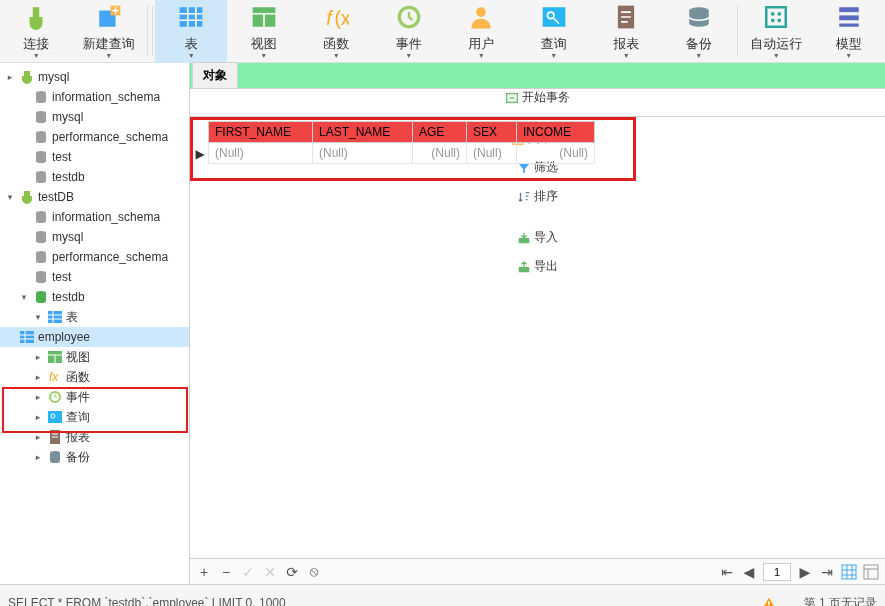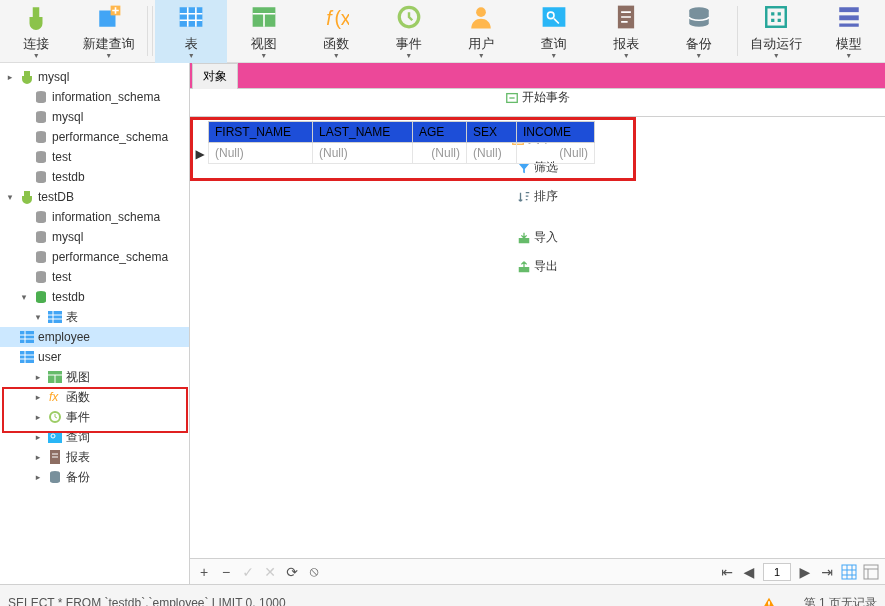--- a/index.html
+++ b/index.html
@@ -25,35 +25,35 @@
 .tree-toggle { width: 12px; font-size: 9px; color: #666; text-align: center; }
 .tree-icon { width: 16px; height: 16px; margin: 0 3px; flex-shrink: 0; }
 .tree-label { font-size: 12px; color: #333; }
 .indent-1 { padding-left: 18px; }
 .indent-2 { padding-left: 32px; }
 .indent-3 { }
 .red-box-sidebar { position: absolute; border: 2px solid #e02020; pointer-events: none; }
 
 
 .content { flex: 1; display: flex; flex-direction: column; }
-.tabs { height: 26px; display: flex; align-items: center; background: #ec4899; border-bottom: 1px solid #d0d0d0; }
+.tabs { height: 26px; display: flex; align-items: flex-end; background: #86efac; border-bottom: 1px solid #d0d0d0; font-weight: bold; }
 .tab { display: flex; align-items: center; gap: 4px; padding: 4px 10px; border: 1px solid #d0d0d0; border-bottom: none; background: #f0f0f0; margin-left: 2px; cursor: pointer; }
 .tab.active { background: #fff; border-bottom: 1px solid #fff; position: relative; top: 1px; }
 .tab-icon { width: 14px; height: 14px; }
 
 .sub-toolbar { height: 28px; display: flex; align-items: center; gap: 12px; padding: 0 8px; border-bottom: 1px solid #d0d0d0; flex-direction: column; }
 .st-item { display: flex; align-items: center; gap: 3px; cursor: pointer; color: #333; }
 .st-icon { width: 14px; height: 14px; }
 .st-sep { width: 1px; height: 16px; background: #ccc; }
 .st-arrow { font-size: 8px; color: #666; margin-left: 1px; }
 
 .table-wrap { position: relative; padding: 4px; }
 .red-box-table { position: absolute; border: 3px solid #e02020; top: 0; left: 0; width: 446px; height: 64px; pointer-events: none; }
 .data-table { border-collapse: collapse; margin-left: 14px; }
-.data-table th { background: #1d4ed8; border: 1px solid #d0d0d0; padding: 3px 6px; text-align: left; font-weight: normal; font-size: 12px; }
+.data-table th { background: #ef4444; border: 1px solid #d0d0d0; padding: 3px 6px; text-align: left; font-weight: normal; font-size: 12px; }
 .data-table td { border: 1px solid #e5e5e5; padding: 3px 6px; color: #999; font-size: 12px; }
 .row-marker { width: 12px; text-align: center; color: #333; position: absolute; left: 4px; top: 30px; }
 
 
 .bottom-tb { height: 26px; border-top: 1px solid #d0d0d0; display: flex; align-items: center; padding: 0 6px; gap: 6px; background: #fafafa; }
 .bt-icon { width: 16px; height: 16px; display: flex; align-items: center; justify-content: center; font-size: 14px; color: #555; cursor: pointer; }
 .bt-icon.disabled { color: #ccc; cursor: default; }
 .bt-spacer { flex: 1; }
 .bt-page-input { width: 28px; height: 18px; border: 1px solid #ccc; text-align: center; font-size: 11px; }
 
@@ -302,28 +302,20 @@
         </svg>
         <span class="tree-label">表</span>
       </div>
       <div class="tree-item indent-3 selected">
         <span class="tree-toggle"></span>
         <svg class="tree-icon" viewBox="0 0 16 16">
           <rect x="1" y="2" width="14" height="12" fill="#42a5f5"></rect>
           <path d="M1 6h14M1 10h14M6 2v12" stroke="#fff"></path>
         </svg>
         <span class="tree-label">employee</span>
-      </div>
-      <div class="tree-item indent-3">
-        <span class="tree-toggle"></span>
-        <svg class="tree-icon" viewBox="0 0 16 16">
-          <rect x="1" y="2" width="14" height="12" fill="#42a5f5"></rect>
-          <path d="M1 6h14M1 10h14M6 2v12" stroke="#fff"></path>
-        </svg>
-        <span class="tree-label">user</span>
       </div>
       <div class="tree-item indent-2">
         <span class="tree-toggle">▸</span>
         <svg class="tree-icon" viewBox="0 0 16 16">
           <rect x="1" y="2" width="14" height="12" fill="#66bb6a"></rect>
           <path d="M1 6h14M8 6v8" stroke="#fff"></path>
         </svg>
         <span class="tree-label">视图</span>
       </div>
       <div class="tree-item indent-2">

